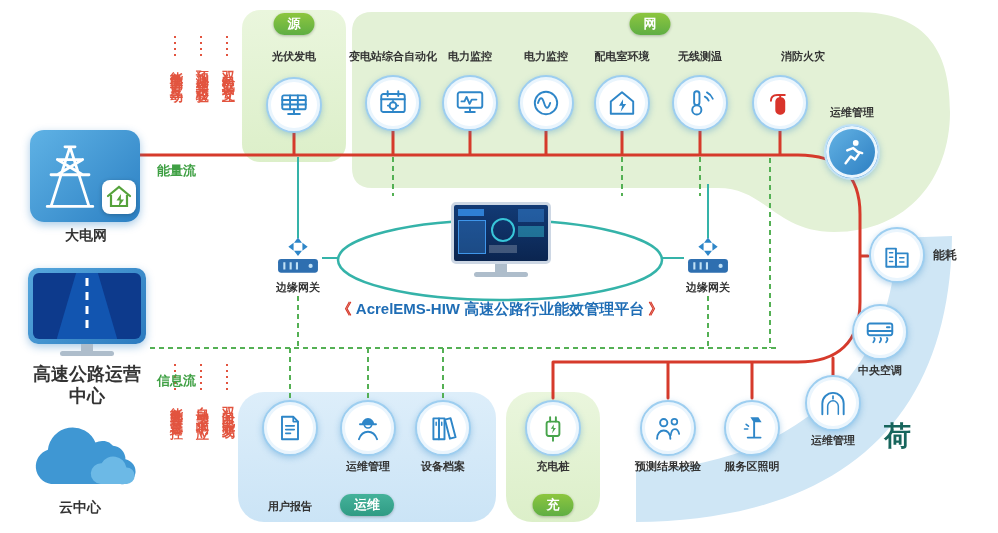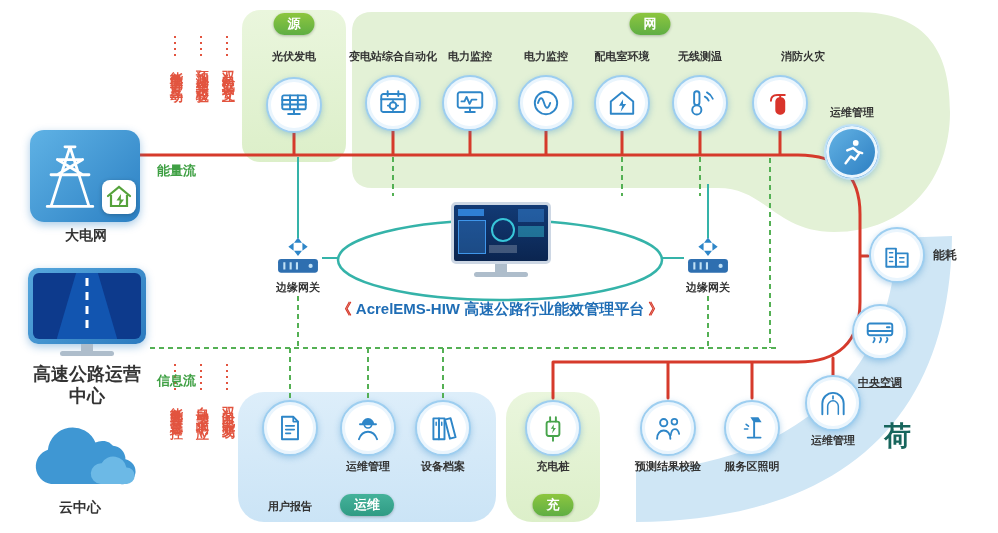--- a/index.html
+++ b/index.html
@@ -181,21 +181,21 @@
   </div>
   <div class="nlabel" style="left:921px;top:248px;width:48px;font-size:12px;">能耗</div>
 
   <div class="node" style="left:852px;top:304px;">
     <svg viewBox="0 0 30 30">
       <rect x="3.5" y="7" width="23" height="11" rx="2"></rect>
       <path d="M3.5 14h23M21.5 10.5h2.5"></path>
       <path d="M9.5 20.5c1.4 1.4.2 2.8-.8 4.2M15.5 20.5c1.4 1.4.2 2.8-.8 4.2M21.5 20.5c1.4 1.4.2 2.8-.8 4.2" stroke-width="1.6"></path>
     </svg>
   </div>
-  <div class="nlabel" style="left:820px;top:376px;width:120px;text-decoration:underline;">中央空调</div>
+  <div class="nlabel" style="left:820px;top:364px;width:120px;">中央空调</div>
 
   <div class="node" style="left:805px;top:375px;">
     <svg viewBox="0 0 30 30">
       <path d="M5 25.5V15.5a10 10 0 0 1 20 0V25.5"></path>
       <path d="M10 25.5v-7.5a5 5 0 0 1 10 0v7.5" stroke-width="1.4"></path>
       <path d="M15 8.5v2.5" stroke-width="1.6"></path>
     </svg>
   </div>
   <div class="nlabel" style="left:773px;top:434px;width:120px;">运维管理</div>
 

